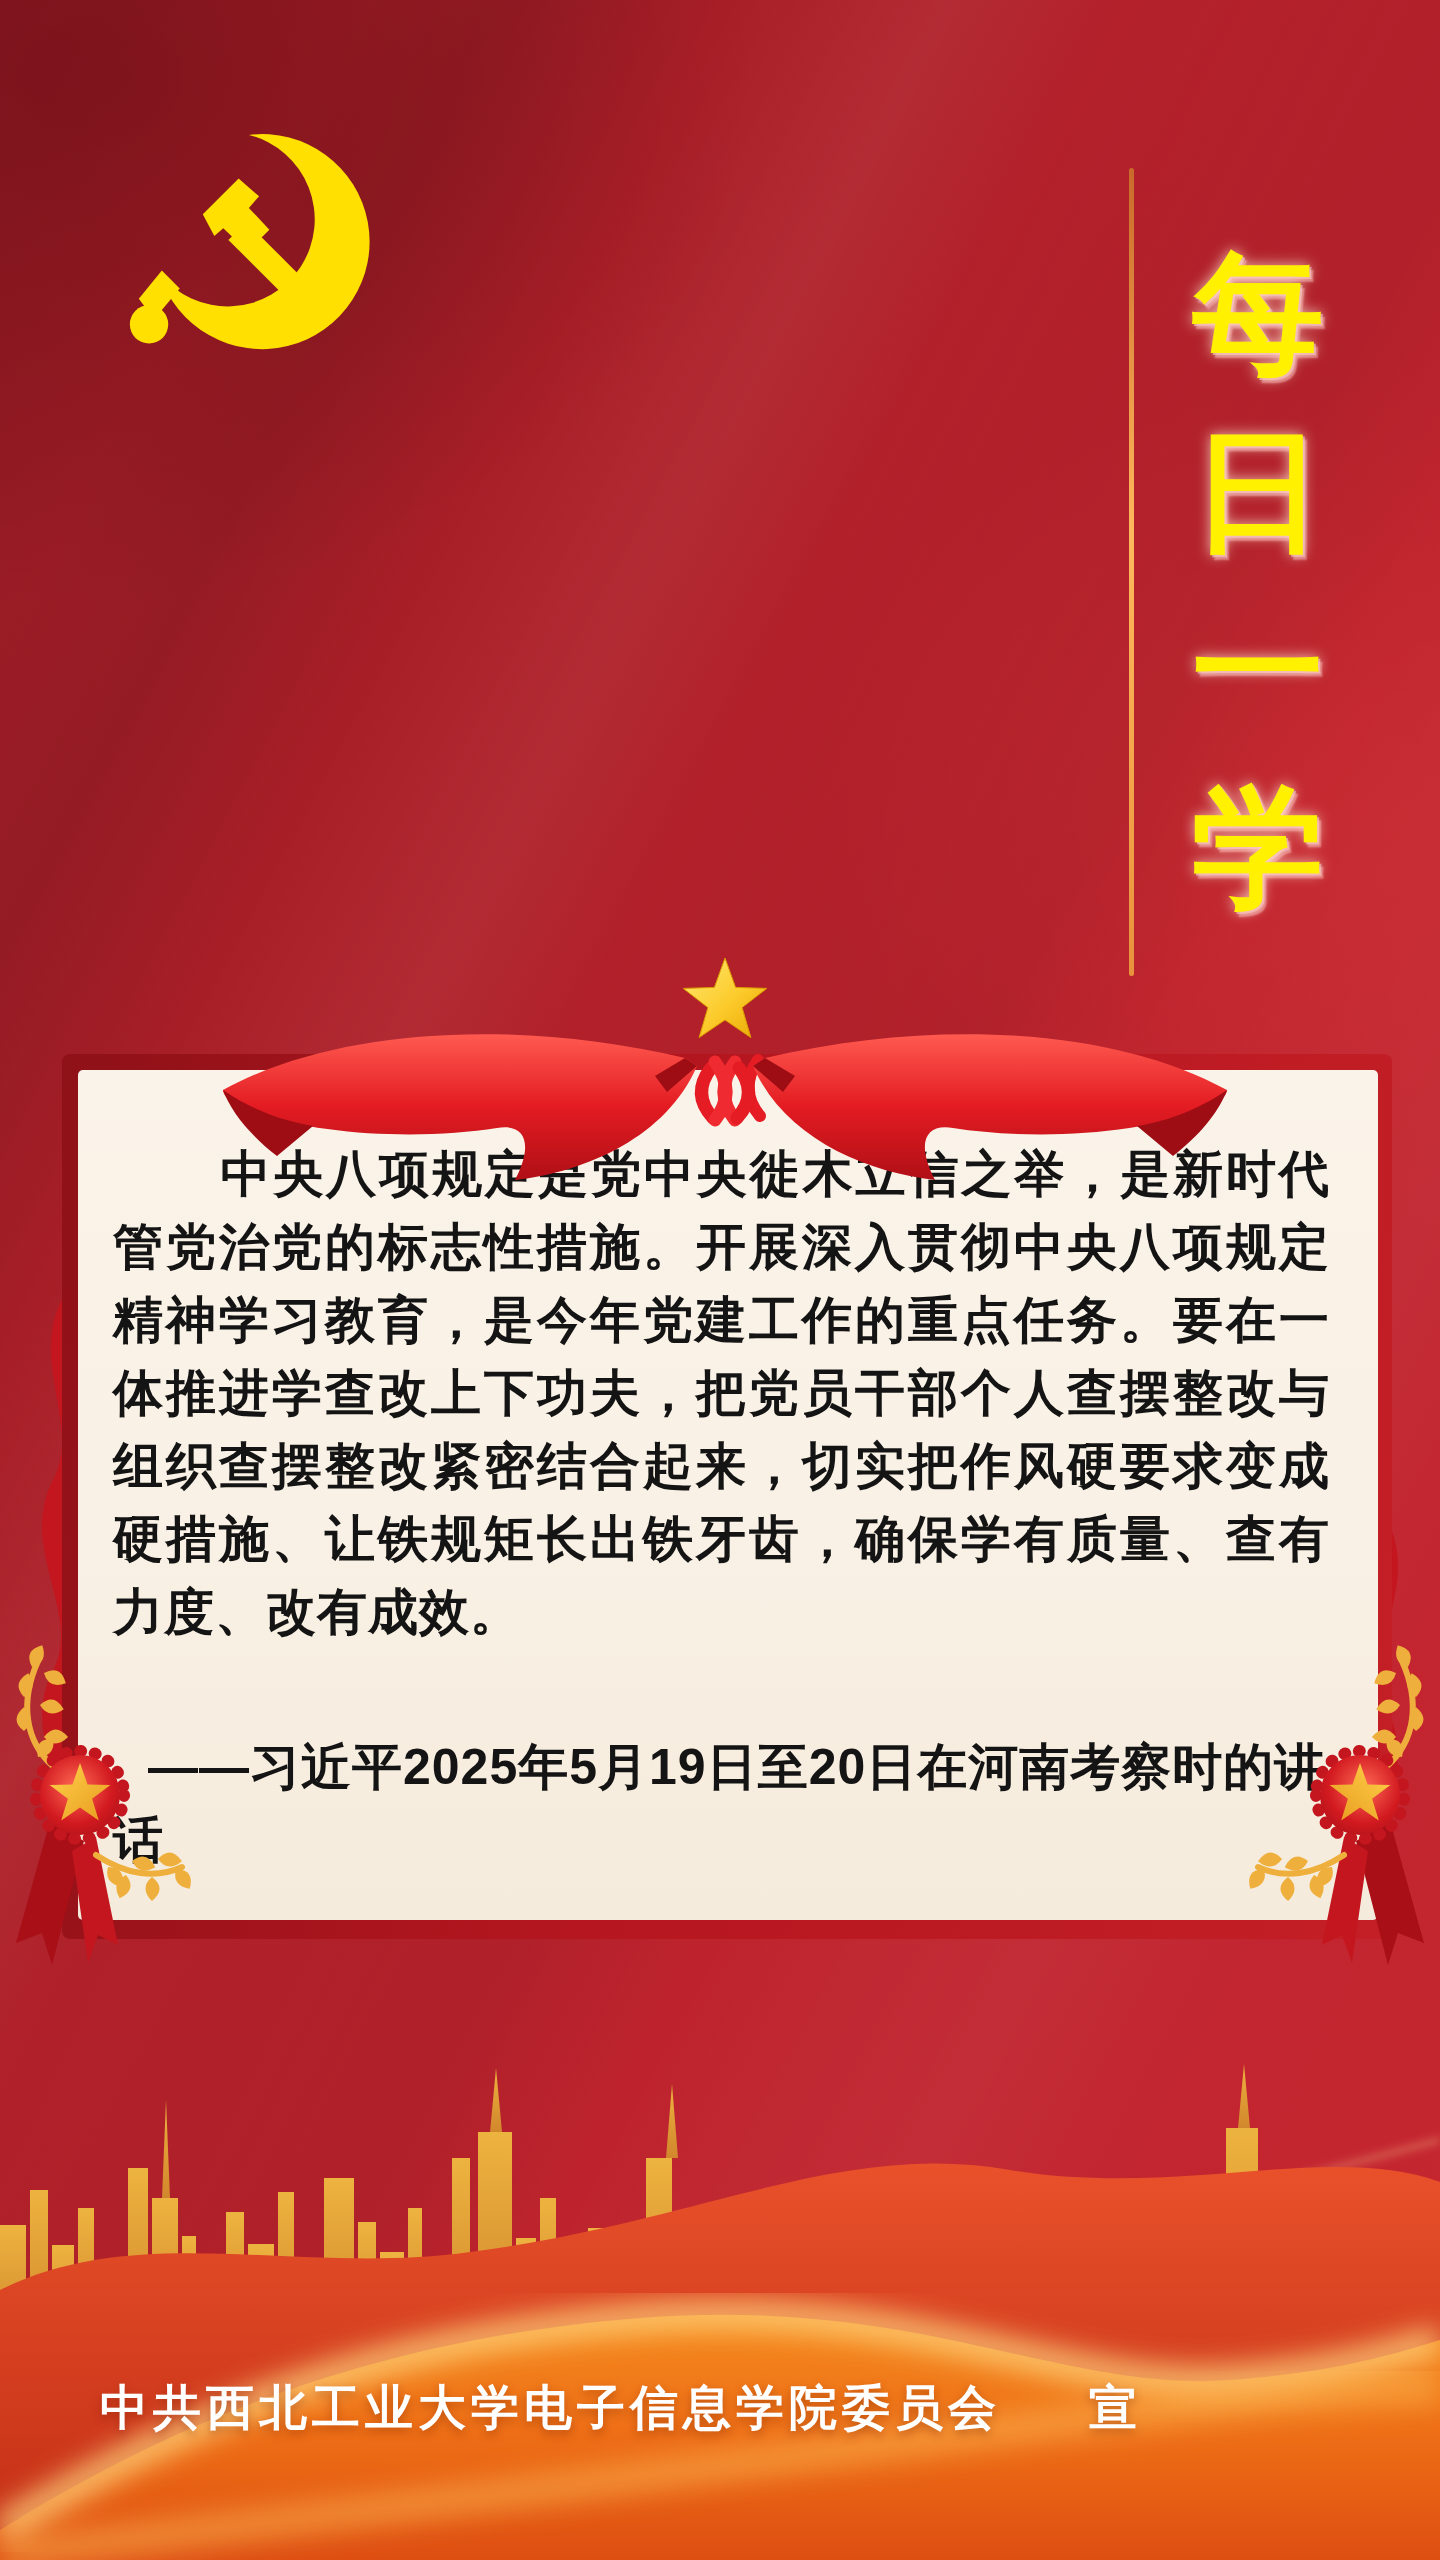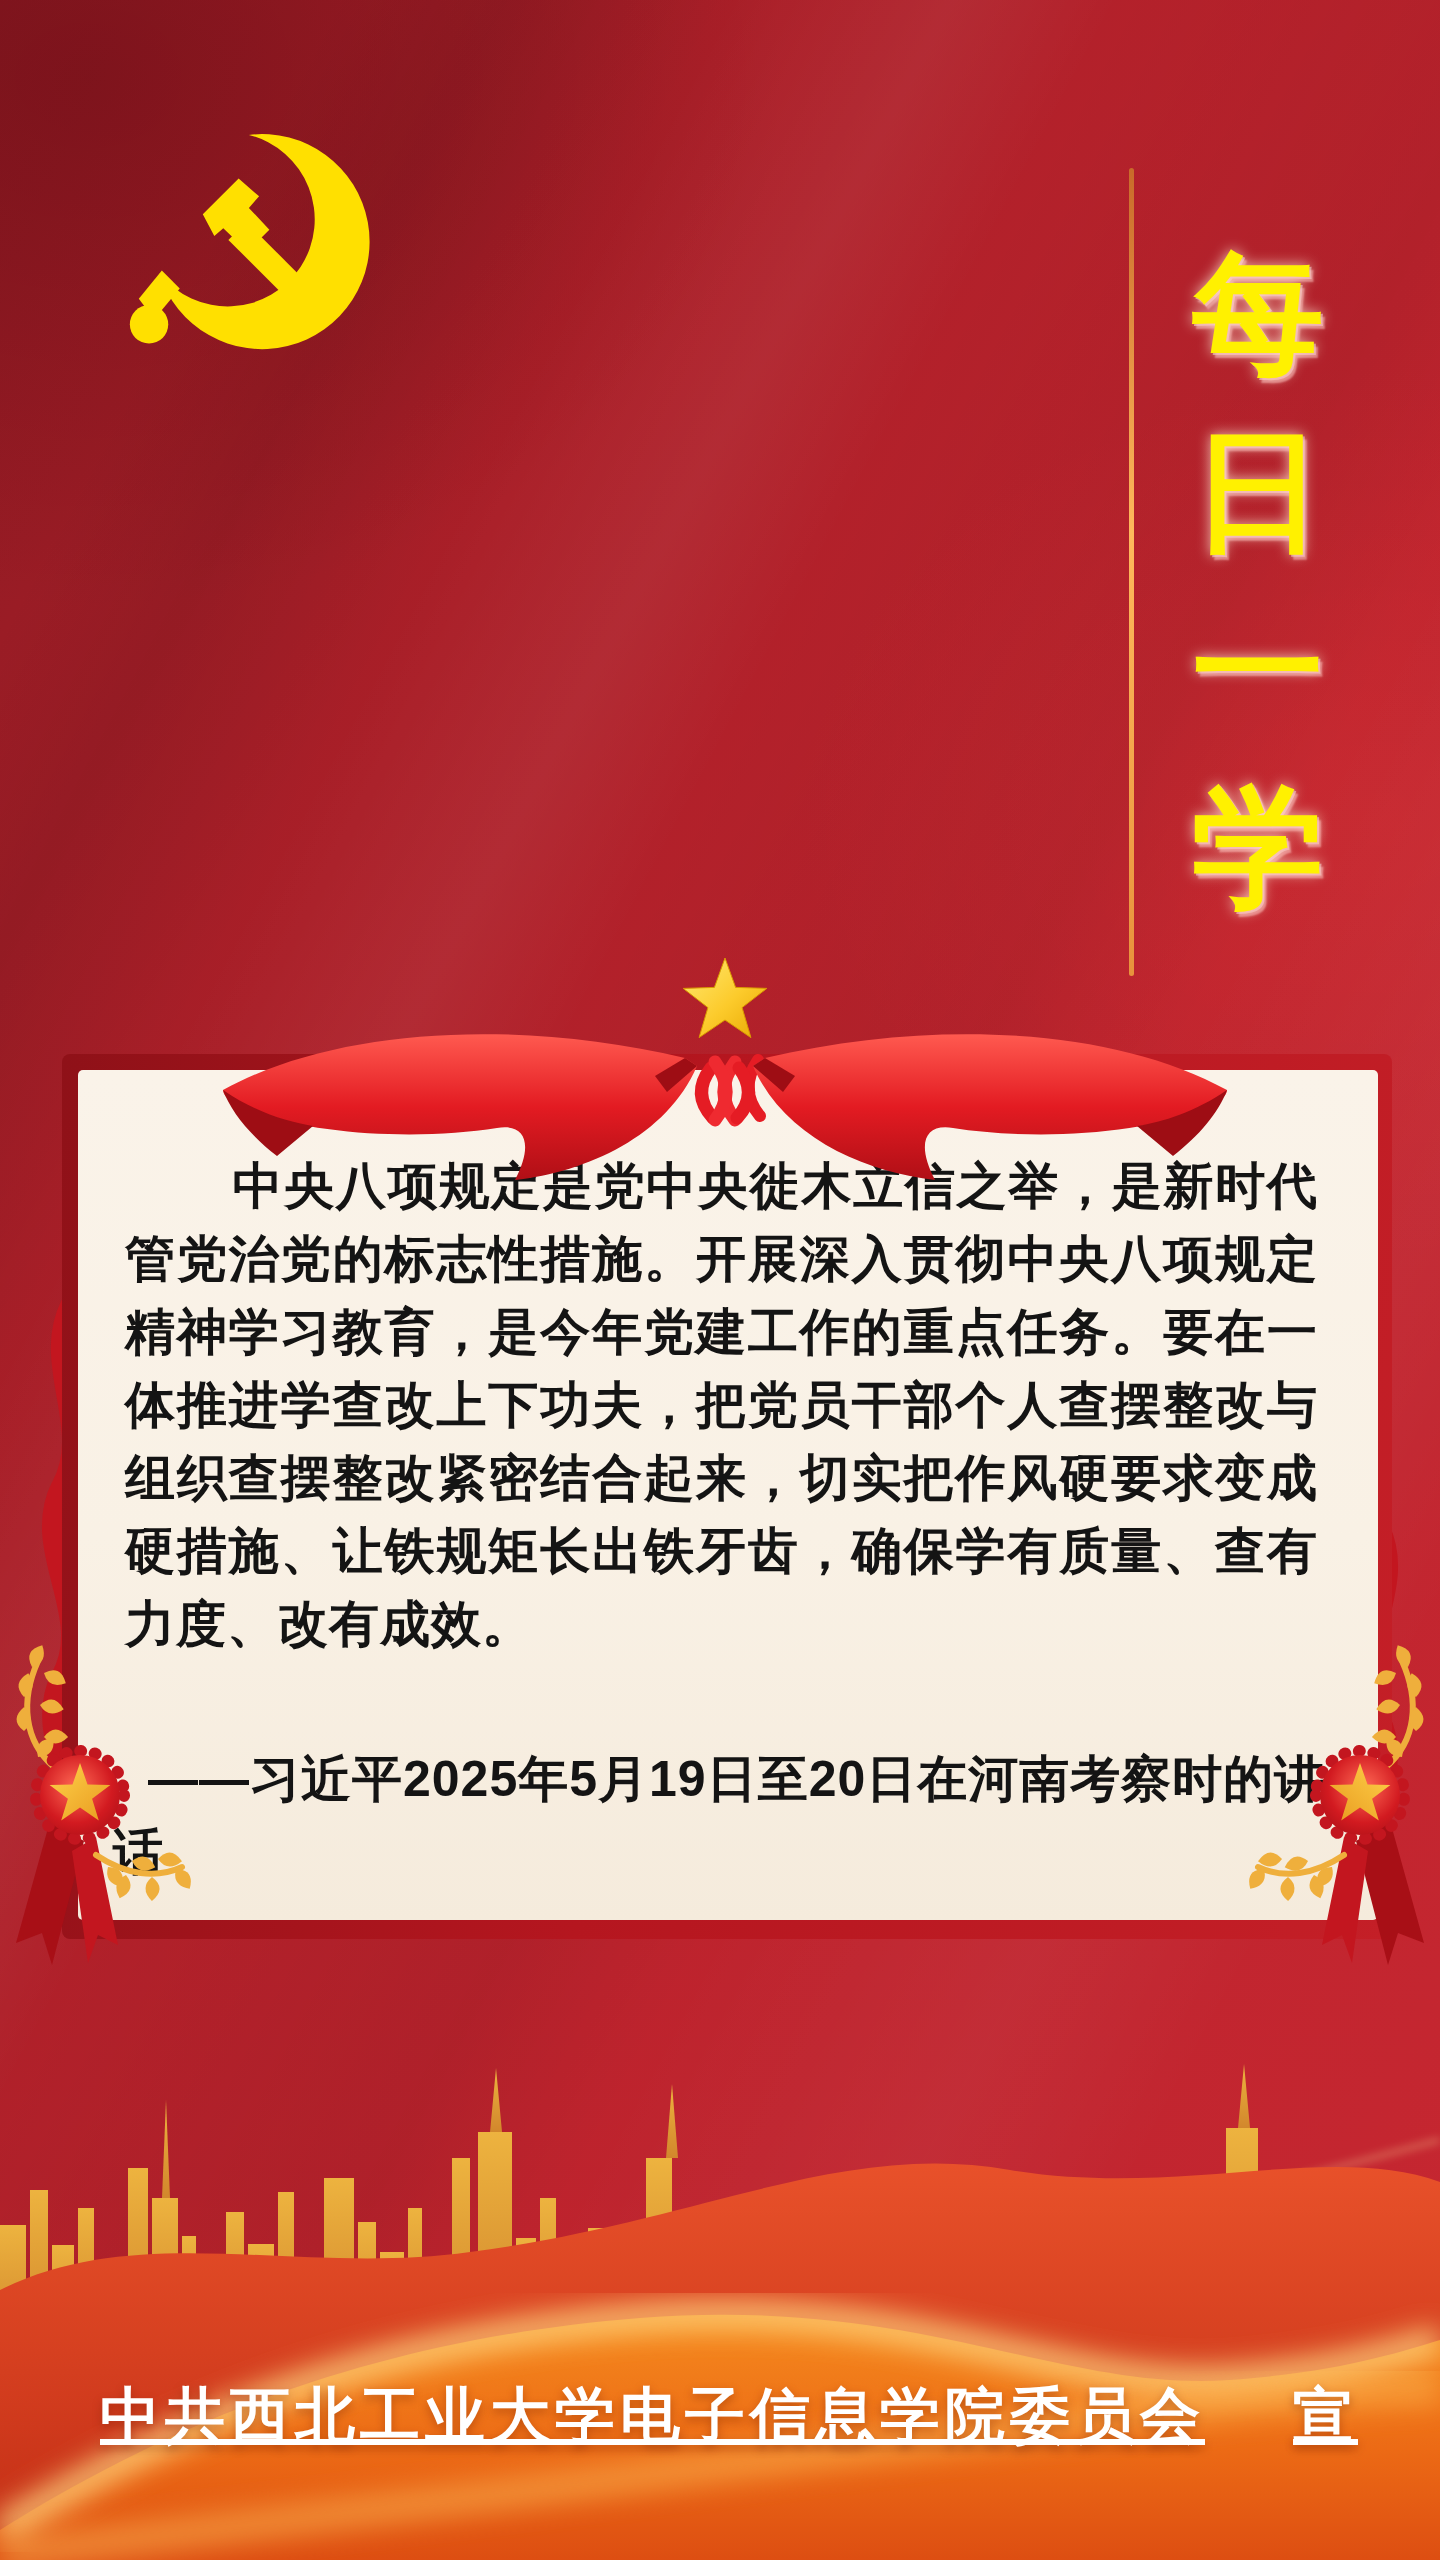--- a/index.html
+++ b/index.html
@@ -20,34 +20,34 @@
     background:linear-gradient(180deg,#c96a2a 0%,#ffb95c 45%,#f5a94e 70%,#e8923c 100%);}
   .vertical-title{position:absolute;left:1190px;top:248px;width:136px;
     display:flex;flex-direction:column;align-items:center;gap:46px;
     color:var(--title-yellow,#FFF100);font-size:132px;line-height:1;font-weight:900;
     text-shadow:4px 5px 2px rgba(255,200,195,.55), 0 0 14px rgba(255,238,215,.8), 2px 2px 0 rgba(255,255,255,.45);}
   .card-backing{position:absolute;left:62px;top:1054px;width:1330px;height:885px;border-radius:8px;
     background:linear-gradient(100deg,#8f1118 0%,#b5161f 45%,#c41f27 100%);}
   .quote-card{position:absolute;left:78px;top:1070px;width:1300px;height:850px;border-radius:5px;
     background:linear-gradient(180deg,#faf3e9 0%,var(--card-cream,#f9f1e5) 55%,#f5ebdc 100%);
     box-sizing:border-box;padding:68px 48px 0 35px;}
-  .quote-text{margin:12px;color:var(--quote-text,#141414);font-size:50px;line-height:73px;font-weight:600;
+  .quote-text{margin:0;color:var(--quote-text,#141414);font-size:50px;line-height:73px;font-weight:600;
     letter-spacing:1px;text-align:justify;text-indent:2.15em;}
   .attribution{margin:82px 0 0 0;color:var(--quote-text,#141414);font-size:50px;line-height:73px;
     font-weight:600;letter-spacing:1px;text-indent:.7em;text-align:left;}
   .snake-ribbon{position:absolute;}
   .ribbon-banner{position:absolute;left:215px;top:940px;width:1020px;height:300px;}
   .medal{position:absolute;width:200px;height:380px;}
   .medal-left{left:-8px;top:1645px;}
   .medal-right{left:1248px;top:1645px;}
   .skyline{position:absolute;left:0;top:2040px;width:1440px;height:320px;}
   .waves{position:absolute;left:0;top:2100px;width:1440px;height:460px;}
   .footer-line{position:absolute;left:100px;top:2376px;width:1340px;white-space:nowrap;
-    color:var(--footer-text,#fff);font-size:60px;font-weight:900;letter-spacing:5px;
-    text-shadow:0 4px 10px rgba(120,30,0,.4);text-decoration:underline;}
+    color:var(--footer-text,#fff);font-size:48px;font-weight:900;letter-spacing:5px;
+    text-shadow:0 4px 10px rgba(120,30,0,.4);}
   .footer-suffix{margin-left:88px;}
 </style>
 </head>
 <body>
 
 <div class="poster">
   <div class="bg-folds"></div>
 
   <svg class="emblem" viewBox="0 0 100 100">
     <g fill="#FFE000">

